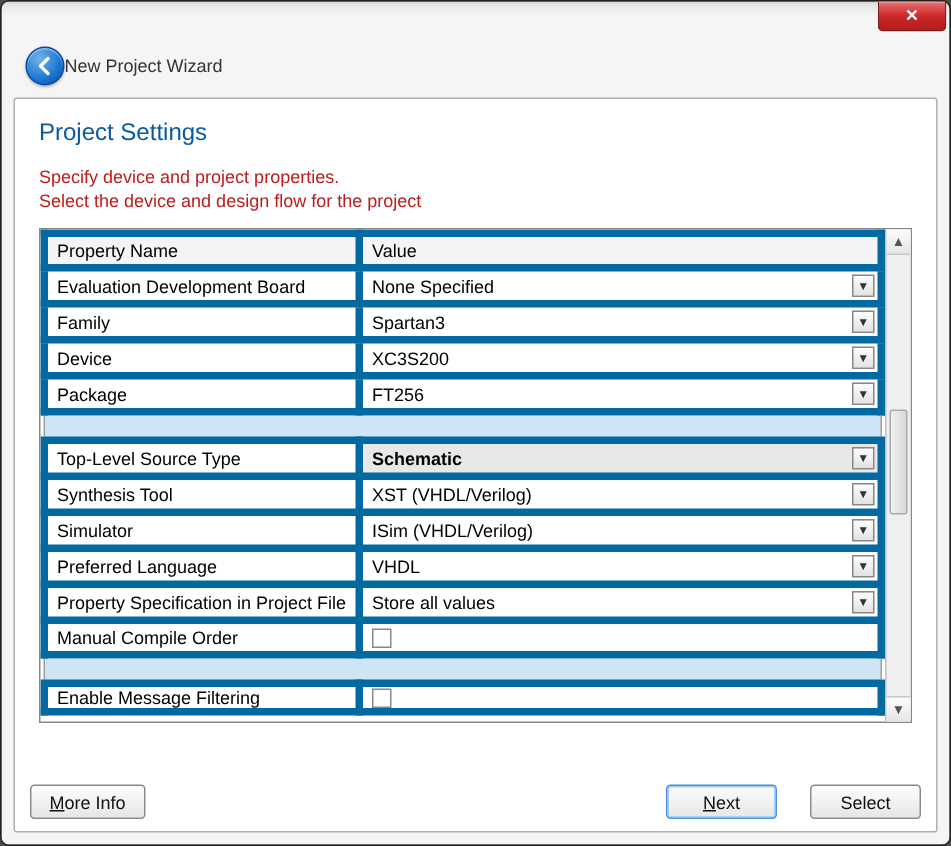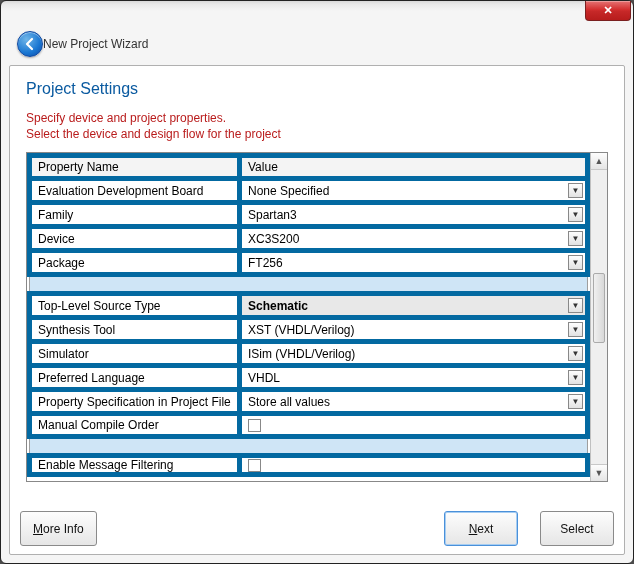--- a/index.html
+++ b/index.html
@@ -174,21 +174,21 @@
   .readonly { background: #e8e8e8 !important; font-weight: bold; }
   .footer {
     position: absolute;
     left: 10px; right: 10px; bottom: 8px;
     display: flex;
     justify-content: space-between;
     align-items: center;
   }
   .btn {
     min-width: 74px;
-    height: 35px;
+    height: 23px;
     border: 1px solid #8a8a8a;
     border-radius: 3px;
     background: linear-gradient(#fdfdfd,#e6e6e6);
     font-size: 12px;
     padding: 0 12px;
     display: inline-flex;
     align-items: center;
     justify-content: center;
     color: #111;
   }

